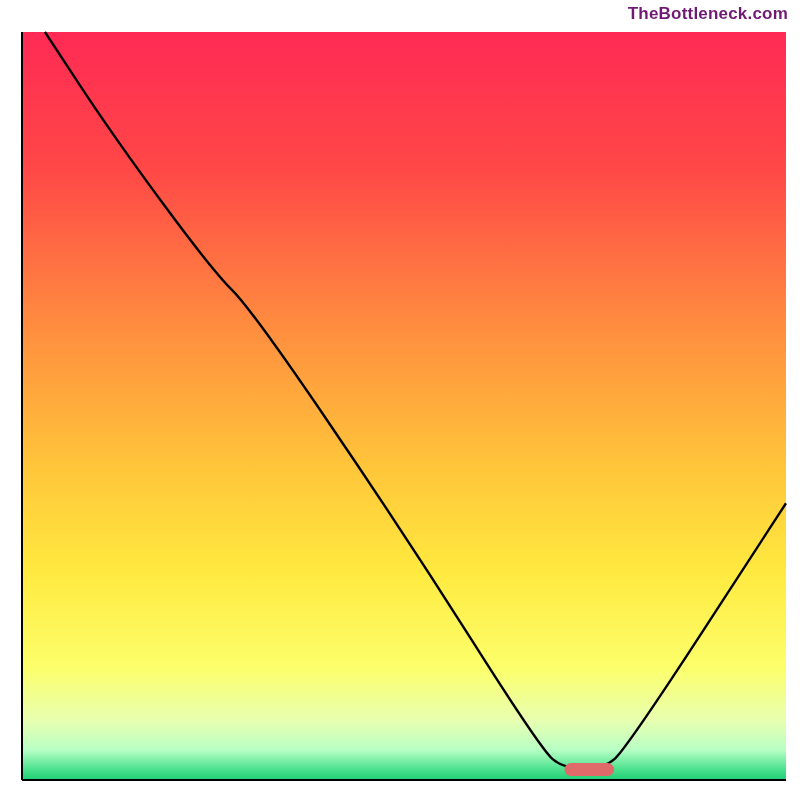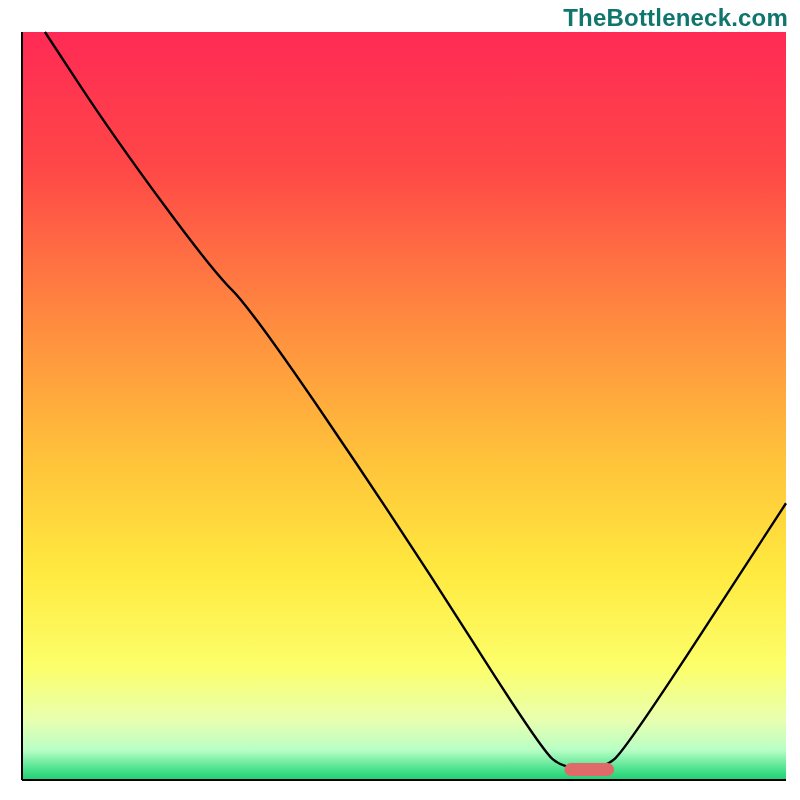--- a/index.html
+++ b/index.html
@@ -13,23 +13,23 @@
   }
   .chart-container {
     position: relative;
     width: 800px;
     height: 800px;
   }
   .watermark {
     position: absolute;
     top: 4px;
     right: 12px;
-    font-size: 24px;
+    font-size: 17px;
     font-weight: 600;
-    color: #0f766e;
+    color: #701a75;
     letter-spacing: 0.2px;
   }
   svg {
     display: block;
   }
 </style>
 </head>
 <body>
 
 <div class="chart-container">

